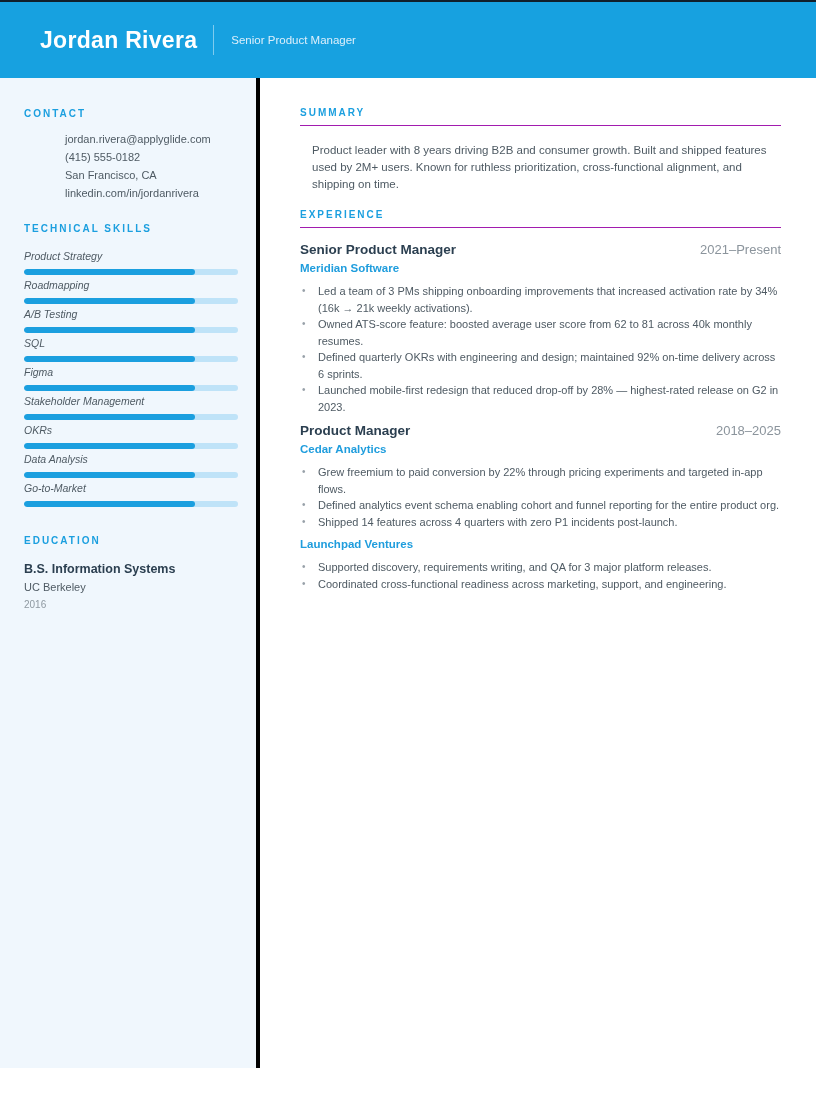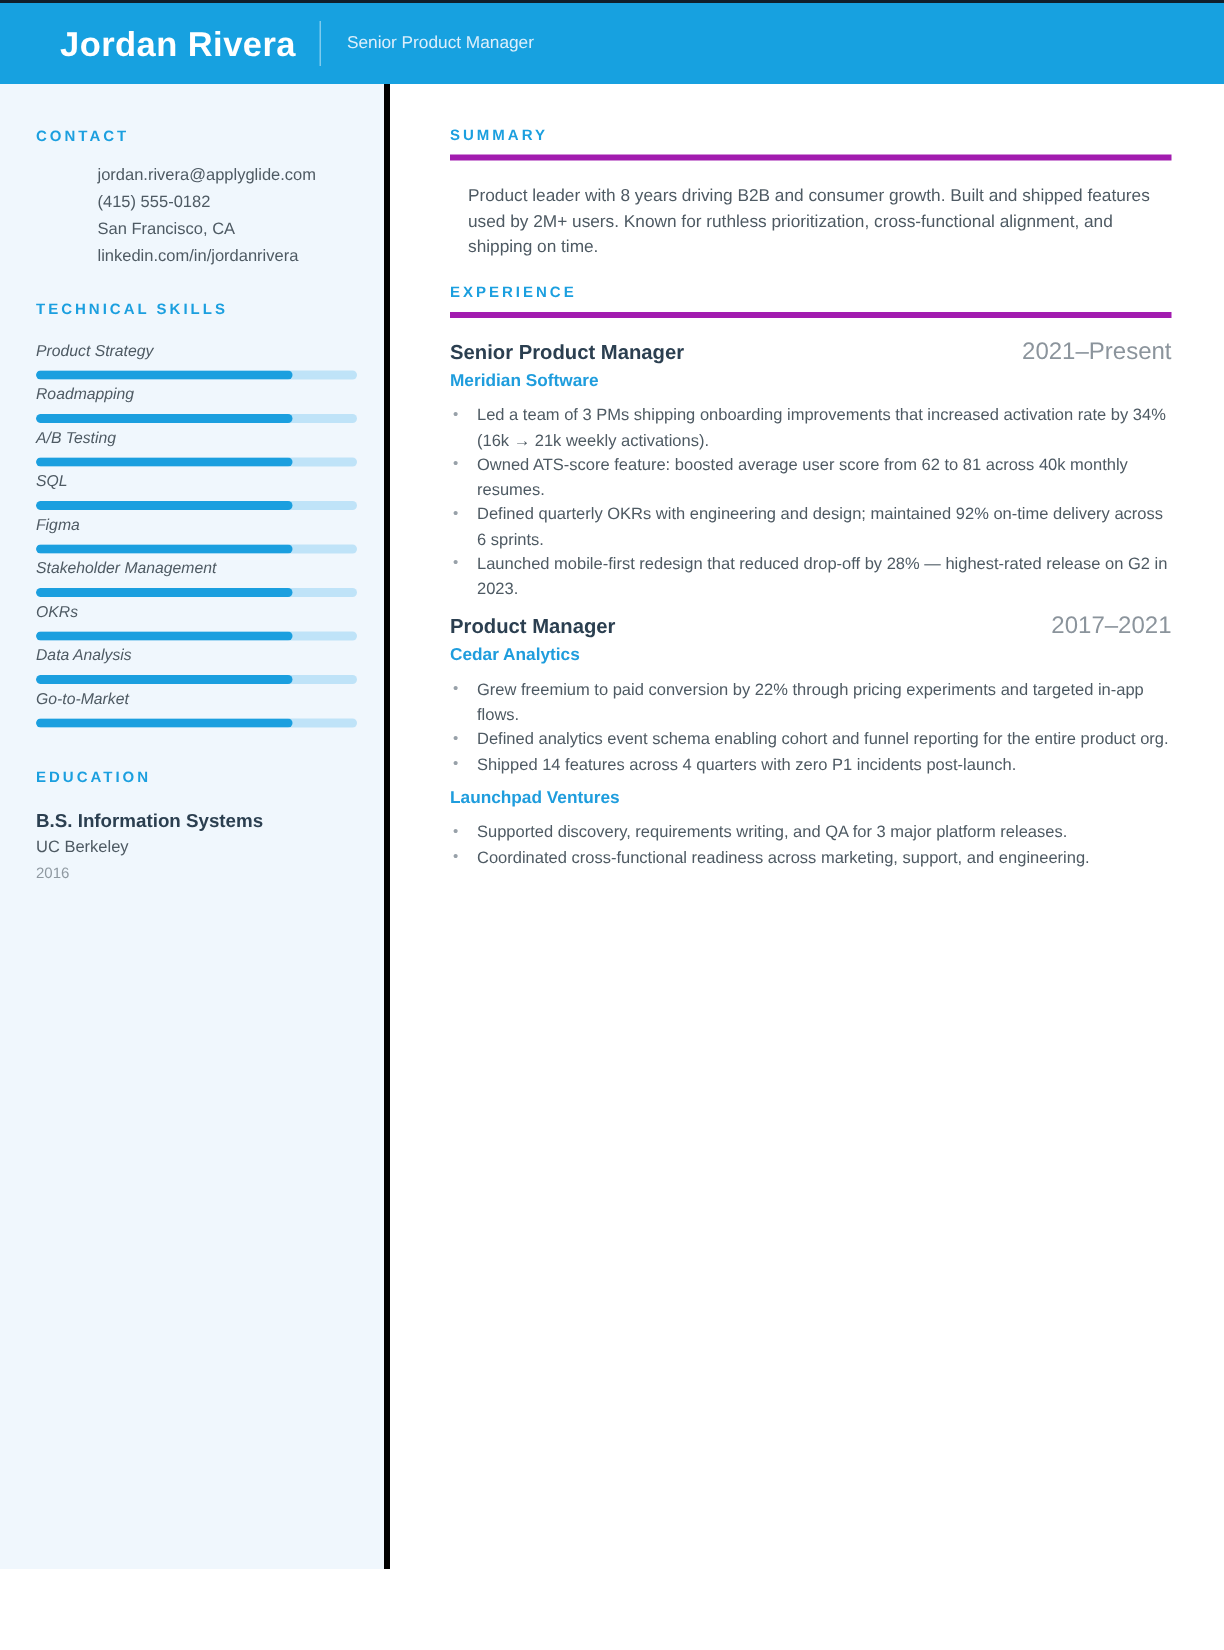--- a/index.html
+++ b/index.html
@@ -3,21 +3,21 @@
 <meta charset="utf-8">
 <style>
   html,body{margin:0;padding:0;}
   body{
     width:816px;height:1100px;background:#ffffff;
     font-family:"Liberation Sans","DejaVu Sans",sans-serif;
     color:#4e5a63;overflow:hidden;
   }
   .top-strip{height:2px;background:#101f2b;}
   header{
-    height:54px;background:#17a1e0;display:flex;align-items:center;
+    height:76px;background:#17a1e0;display:flex;align-items:center;
     padding:0 0 0 40px;box-sizing:border-box;
   }
   .person-name{font-size:23px;font-weight:bold;color:#ffffff;margin:0;letter-spacing:.3px;}
   .hdr-divider{width:1px;height:30px;background:rgba(255,255,255,.45);margin:0 17px 0 16px;flex:none;}
   .hdr-subtitle{font-size:11.5px;color:#ddeffb;}
 
   .columns{display:flex;height:990px;}
   .sidebar{
     width:260px;flex:none;box-sizing:border-box;background:#f0f7fd;
     border-right:4px solid #000000;padding:30px 18px 0 24px;
@@ -36,28 +36,28 @@
   .skill-fill{height:100%;background:#1b9fdf;border-radius:3px;}
 
   .education-heading{margin-top:28px;}
   .edu-degree{margin-top:16px;font-size:12.5px;font-weight:bold;color:#2b3f50;line-height:15px;}
   .edu-school{margin-top:4px;font-size:11px;color:#4e5a63;line-height:13px;}
   .edu-year{margin-top:5px;font-size:10px;color:#8f99a1;line-height:12px;}
 
   main{flex:1;box-sizing:border-box;background:#ffffff;padding:29px 35px 0 40px;}
   .main-heading{
     font-size:10px;font-weight:bold;color:#1b9fdf;letter-spacing:2px;margin:0;
-    padding-bottom:7px;border-bottom:4px solid #a21caf;
+    padding-bottom:7px;border-bottom:1px solid #a21caf;
   }
   .summary-text{font-size:11.5px;line-height:17px;color:#4e5a63;margin:16px 12px 16px;}
   .jobs{margin-top:14px;}
   .job{margin-bottom:8px;}
   .job-head{display:flex;justify-content:space-between;align-items:baseline;}
   .job-title{font-size:13.5px;font-weight:bold;color:#2b3f50;line-height:16px;margin:0;}
-  .job-dates{font-size:16px;color:#8b949c;flex:none;padding-left:12px;text-align:right;}
+  .job-dates{font-size:13px;color:#8b949c;flex:none;padding-left:12px;text-align:right;}
   .company{margin-top:4px;font-size:11.5px;font-weight:bold;color:#1f9ddd;line-height:13px;}
   .bullets{list-style:none;margin:8px 0 0;padding:0;}
   .bullet{display:flex;font-size:11px;line-height:16.5px;color:#4e5a63;}
   .dot{width:18px;flex:none;color:#98a1a9;font-size:10px;line-height:16.5px;padding-left:2px;box-sizing:border-box;}
   .bullet-text{flex:1;}
 </style>
 </head>
 <body>
 
 <div class="top-strip"></div>
@@ -175,21 +175,21 @@
               </li>
               <li class="bullet">
                 <span class="dot">•</span>
                 <span class="bullet-text">Launched mobile-first redesign that reduced drop-off by 28% — highest-rated release on G2 in 2023.</span>
               </li>
             </ul>
           </article>
           <article class="job">
             <div class="job-head">
               <h3 class="job-title">Product Manager</h3>
-              <span class="job-dates">2017–2021</span>
+              <span class="job-dates">2018–2025</span>
             </div>
             <div class="company">Cedar Analytics</div>
             <ul class="bullets">
               <li class="bullet">
                 <span class="dot">•</span>
                 <span class="bullet-text">Grew freemium to paid conversion by 22% through pricing experiments and targeted in-app flows.</span>
               </li>
               <li class="bullet">
                 <span class="dot">•</span>
                 <span class="bullet-text">Defined analytics event schema enabling cohort and funnel reporting for the entire product org.</span>

